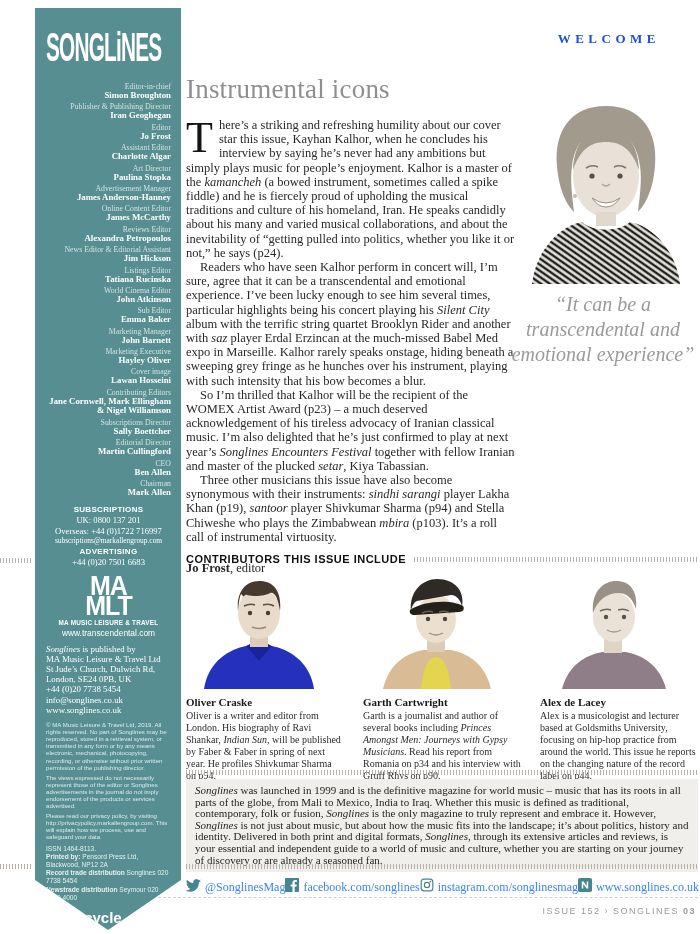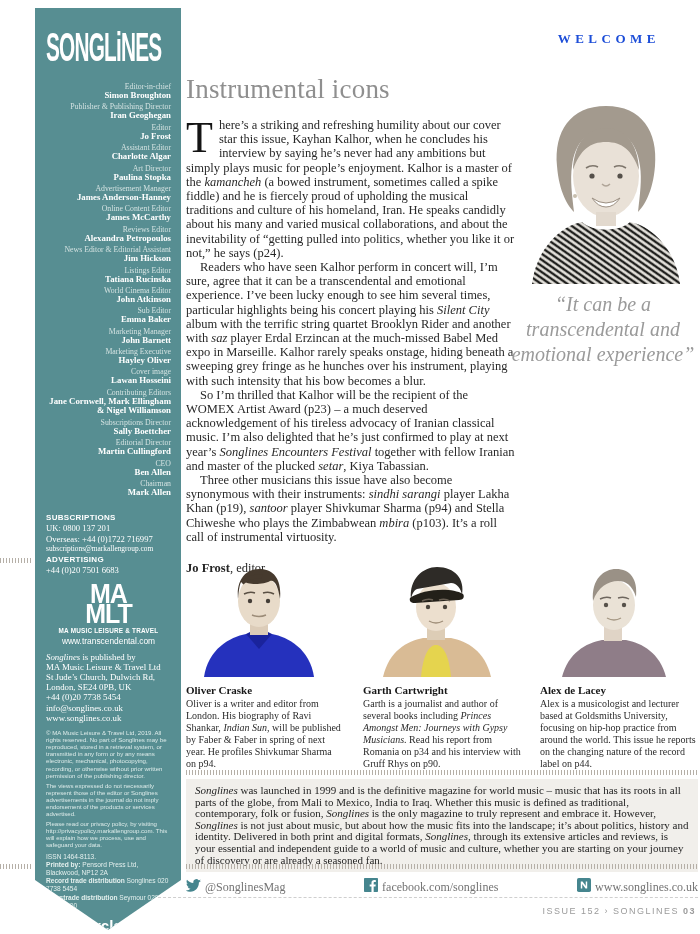--- a/index.html
+++ b/index.html
@@ -9,21 +9,21 @@
   
   .sidebar{position:absolute;left:35px;top:8px;width:146px;height:922px;background:#578e92;
            clip-path:polygon(0 0,100% 0,100% calc(100% - 50px),50% 100%,0 calc(100% - 50px));
            box-sizing:border-box;padding:10px 10px 0 11px;color:#fff;}
   .logo{font-family:"Liberation Sans",sans-serif;font-weight:bold;font-size:26px;letter-spacing:-1px;
         transform:scale(.8,1.55);transform-origin:top left;white-space:nowrap;height:44px;margin-top:6px;}
   .masthead{margin-top:14px;text-align:right;}
   .mi{margin-bottom:1.8px;}
   .role{font-size:7.8px;line-height:9px;color:#d3e2e1;}
   .name{font-size:8.8px;line-height:9.6px;font-weight:bold;color:#fff;}
-  .subs{margin-top:15px;font-size:8.6px;line-height:10.5px;}
+  .subs{margin-top:7px;font-size:8.6px;line-height:10.5px;text-align:center;}
   .subs-h{font-family:"Liberation Sans",sans-serif;font-weight:bold;font-size:8px;letter-spacing:.3px;}
   .subs-email{font-size:7.4px;}
   .ma-logo{text-align:center;margin-top:7px;}
   .ma-big{font-family:"Liberation Sans",sans-serif;font-weight:bold;font-size:25px;line-height:20px;
           letter-spacing:-1px;transform:scaleY(1.08);}
   .ma-cap{font-family:"Liberation Sans",sans-serif;font-weight:bold;font-size:6.4px;letter-spacing:.2px;margin-top:4px;}
   .ma-url{font-size:8.4px;margin-top:2px;font-family:"Liberation Sans",sans-serif;}
   .publisher{margin-top:6px;font-size:8.8px;line-height:10.2px;}
   .legal{margin-top:6px;}
   .legal-p{margin:0 0 3px 0;font-family:"Liberation Sans",sans-serif;font-size:6.1px;line-height:7.1px;color:#dcebe9;}
@@ -59,21 +59,21 @@
   .cards{margin-top:7px;}
   .c-name{font-size:11px;font-weight:bold;color:#181818;}
   .c-bio{font-size:10px;line-height:11.9px;margin-top:2px;color:#2b2b2b;}
 
   
   .tick{position:absolute;left:0;width:31px;height:5px;background:repeating-linear-gradient(90deg,#b5afa7 0,#b5afa7 1px,transparent 1px,transparent 3px);}
   .rule{position:absolute;left:186px;width:512px;height:5px;background:repeating-linear-gradient(90deg,#b5afa7 0,#b5afa7 1px,transparent 1px,transparent 3px);}
   .about{position:absolute;left:186px;top:779px;width:512px;box-sizing:border-box;background:#f1efeb;
          padding:6px 9px;font-size:11px;line-height:11.6px;color:#242424;}
   .social{position:absolute;left:186px;top:878px;width:512px;display:flex;justify-content:space-between;align-items:center;}
-  .social-item{display:flex;align-items:center;gap:4px;font-size:12px;color:#737373;}
+  .social-item{display:flex;align-items:center;gap:4px;font-size:12px;color:#3b82f6;}
   .footer-rule{position:absolute;left:158px;top:897px;width:540px;border-top:1px dashed #cfcfcf;}
   .footer{position:absolute;right:4px;top:906px;font-family:"Liberation Sans",sans-serif;
           font-size:9px;letter-spacing:1.5px;color:#9b9b9b;}
 </style>
 </head>
 <body>
 
 <div class="page">
 
   <aside class="sidebar">
@@ -270,20 +270,24 @@
       <path d="M80 114 q14 10 28 0 q-6 9 -14 9 q-8 0 -14 -9 Z" fill="#fff" stroke="#9b8f82" stroke-width="1"></path>
       <rect x="84" y="128" width="20" height="14" fill="#e2d9ce"></rect>
       <path d="M20 200 C24 166 48 142 70 138 C80 148 108 148 118 138 C140 142 164 166 168 200 Z" fill="url(#zig)"></path>
       <circle cx="63" cy="112" r="2" fill="#c8bfae"></circle>
     </svg>
   </div>
 
   <div class="quote">“It can be a transcendental and emotional experience”</div>
 
   <section class="contrib">
+    <div class="c-head">
+      <span class="c-head-label">CONTRIBUTORS THIS ISSUE INCLUDE</span>
+      <span class="dots"></span>
+    </div>
     <div class="photos">
       <div class="photo">
         <svg width="146" height="114" viewBox="0 0 146 114">
           <path d="M18 114 C22 86 44 74 60 71 L86 71 C102 74 124 86 128 114 Z" fill="#2531bd"></path>
           <path d="M60 71 L73 86 L86 71 L80 68 L66 68 Z" fill="#1a239c"></path>
           <rect x="64" y="58" width="18" height="14" fill="#dcccb8"></rect>
           <ellipse cx="73" cy="38" rx="21" ry="26" fill="#e8dbc9"></ellipse>
           <path d="M52 36 C50 14 62 6 73 6 C86 6 96 14 94 36 C92 22 88 16 84 18 C78 22 60 22 58 18 C54 16 53 26 52 36 Z" fill="#463a2e"></path>
           <path d="M56 20 q8 -8 20 -6" fill="none" stroke="#463a2e" stroke-width="4"></path>
           <circle cx="64" cy="38" r="2.2" fill="#443e37"></circle>
@@ -357,20 +361,30 @@
     <span class="social-item">
       <span>
         <svg width="14" height="14" viewBox="0 0 24 24">
             <path fill="#45858e" d="M22.7 0H1.3C.6 0 0 .6 0 1.3v21.4C0 23.4.6 24 1.3 24h11.5v-9.3H9.7v-3.6h3.1V8.4c0-3.1 1.9-4.8 4.7-4.8 1.3 0 2.5.1 2.8.1v3.2h-1.9c-1.5 0-1.8.7-1.8 1.8v2.3h3.6l-.5 3.6h-3.1V24h6.1c.7 0 1.3-.6 1.3-1.3V1.3C24 .6 23.4 0 22.7 0z"></path>
           </svg>
       </span>
       <span>facebook.com/songlines</span>
     </span>
     <span class="social-item">
       <span>
+        <svg width="14" height="14" viewBox="0 0 24 24" fill="none" stroke="#45858e" stroke-width="2">
+            <rect x="2" y="2" width="20" height="20" rx="5"></rect>
+            <circle cx="12" cy="12" r="4.5"></circle>
+            <circle cx="17.8" cy="6.2" r="1.4" fill="#45858e" stroke="none"></circle>
+          </svg>
+      </span>
+      <span>instagram.com/songlinesmag</span>
+    </span>
+    <span class="social-item">
+      <span>
         <svg width="14" height="14" viewBox="0 0 24 24">
             <rect width="24" height="24" rx="3" fill="#45858e"></rect>
             <path d="M6.5 18V6h3l5.5 7.6V6h2.5v12h-3L9 10.4V18Z" fill="#fff"></path>
           </svg>
       </span>
       <span>www.songlines.co.uk</span>
     </span>
   </div>
 
   <div class="footer-rule"></div>

